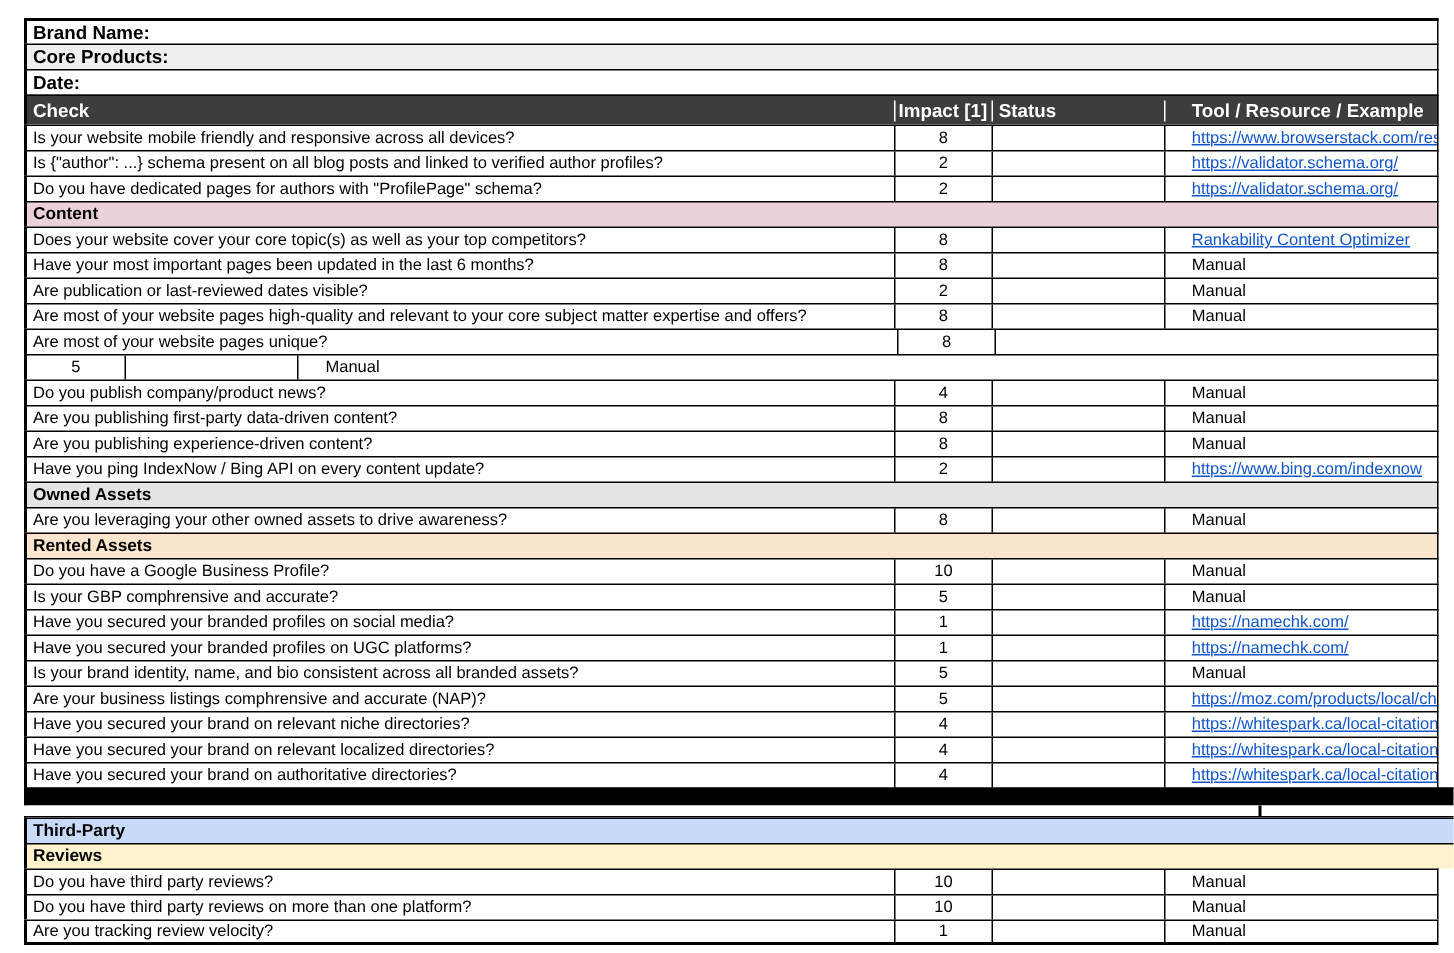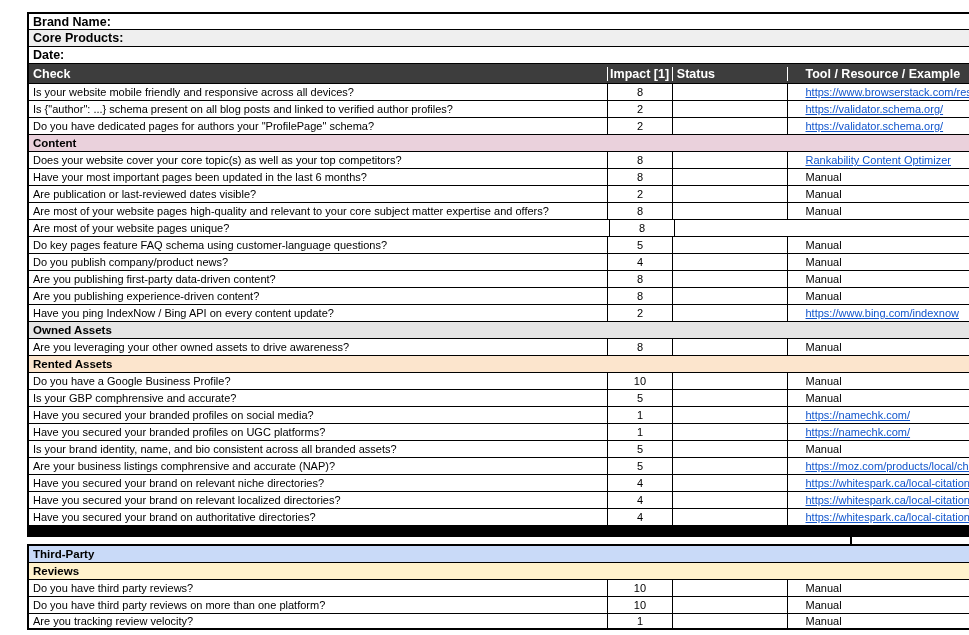--- a/index.html
+++ b/index.html
@@ -1,20 +1,20 @@
 <!DOCTYPE html>
 <html><head>
 <meta charset="utf-8">
 <style>
   html,body{margin:0;padding:0;}
   body{
     width:969px;height:635px;background:#ffffff;overflow:hidden;
     font-family:"Liberation Sans",sans-serif;color:#000;position:relative;
   }
-  .table{position:absolute;left:27px;top:12px;width:943px;}
+  .table{position:absolute;left:16px;top:12px;width:943px;}
   .row{
     display:flex;box-sizing:border-box;height:17px;background:#fff;
     border-left:2px solid #000;border-right:1px solid #000;border-top:1px solid #000;
   }
   .row.first{border-top:2px solid #000;}
   .table .row:last-child{border-bottom:2px solid #000;}
   .cell{
     box-sizing:border-box;overflow:hidden;white-space:nowrap;
     display:flex;align-items:center;padding:0 4px;font-size:11px;
   }
@@ -67,21 +67,21 @@
     </div>
     <div class="row">
       <div class="cell c-check">Is {"author": ...} schema present on all blog posts and linked to verified author profiles?</div>
       <div class="cell c-impact">2</div>
       <div class="cell c-status"></div>
       <div class="cell c-tool">
         <a class="link" href="#" style="color: rgb(17, 85, 204);">https://validator.schema.org/</a>
       </div>
     </div>
     <div class="row">
-      <div class="cell c-check">Do you have dedicated pages for authors your "ProfilePage" schema?</div>
+      <div class="cell c-check">Do you have dedicated pages for authors with "ProfilePage" schema?</div>
       <div class="cell c-impact">2</div>
       <div class="cell c-status"></div>
       <div class="cell c-tool">
         <a class="link" href="#" style="color: rgb(17, 85, 204);">https://validator.schema.org/</a>
       </div>
     </div>
     <div class="row section" style="background: rgb(234, 209, 220); align-items: center;">
       <div class="cell c-full">Content</div>
     </div>
     <div class="row">
@@ -109,21 +109,20 @@
       <div class="cell c-impact">8</div>
       <div class="cell c-status"></div>
       <div class="cell c-tool">Manual</div>
     </div>
     <div class="row">
       <div class="cell c-check">Are most of your website pages unique?</div>
       <div class="cell c-impact">8</div>
       <div class="cell c-status"></div>
     </div>
     <div class="row">
-      <div class="cell c-check">Do key pages feature FAQ schema using customer-language questions?</div>
       <div class="cell c-impact">5</div>
       <div class="cell c-status"></div>
       <div class="cell c-tool">Manual</div>
     </div>
     <div class="row">
       <div class="cell c-check">Do you publish company/product news?</div>
       <div class="cell c-impact">4</div>
       <div class="cell c-status"></div>
       <div class="cell c-tool">Manual</div>
     </div>

